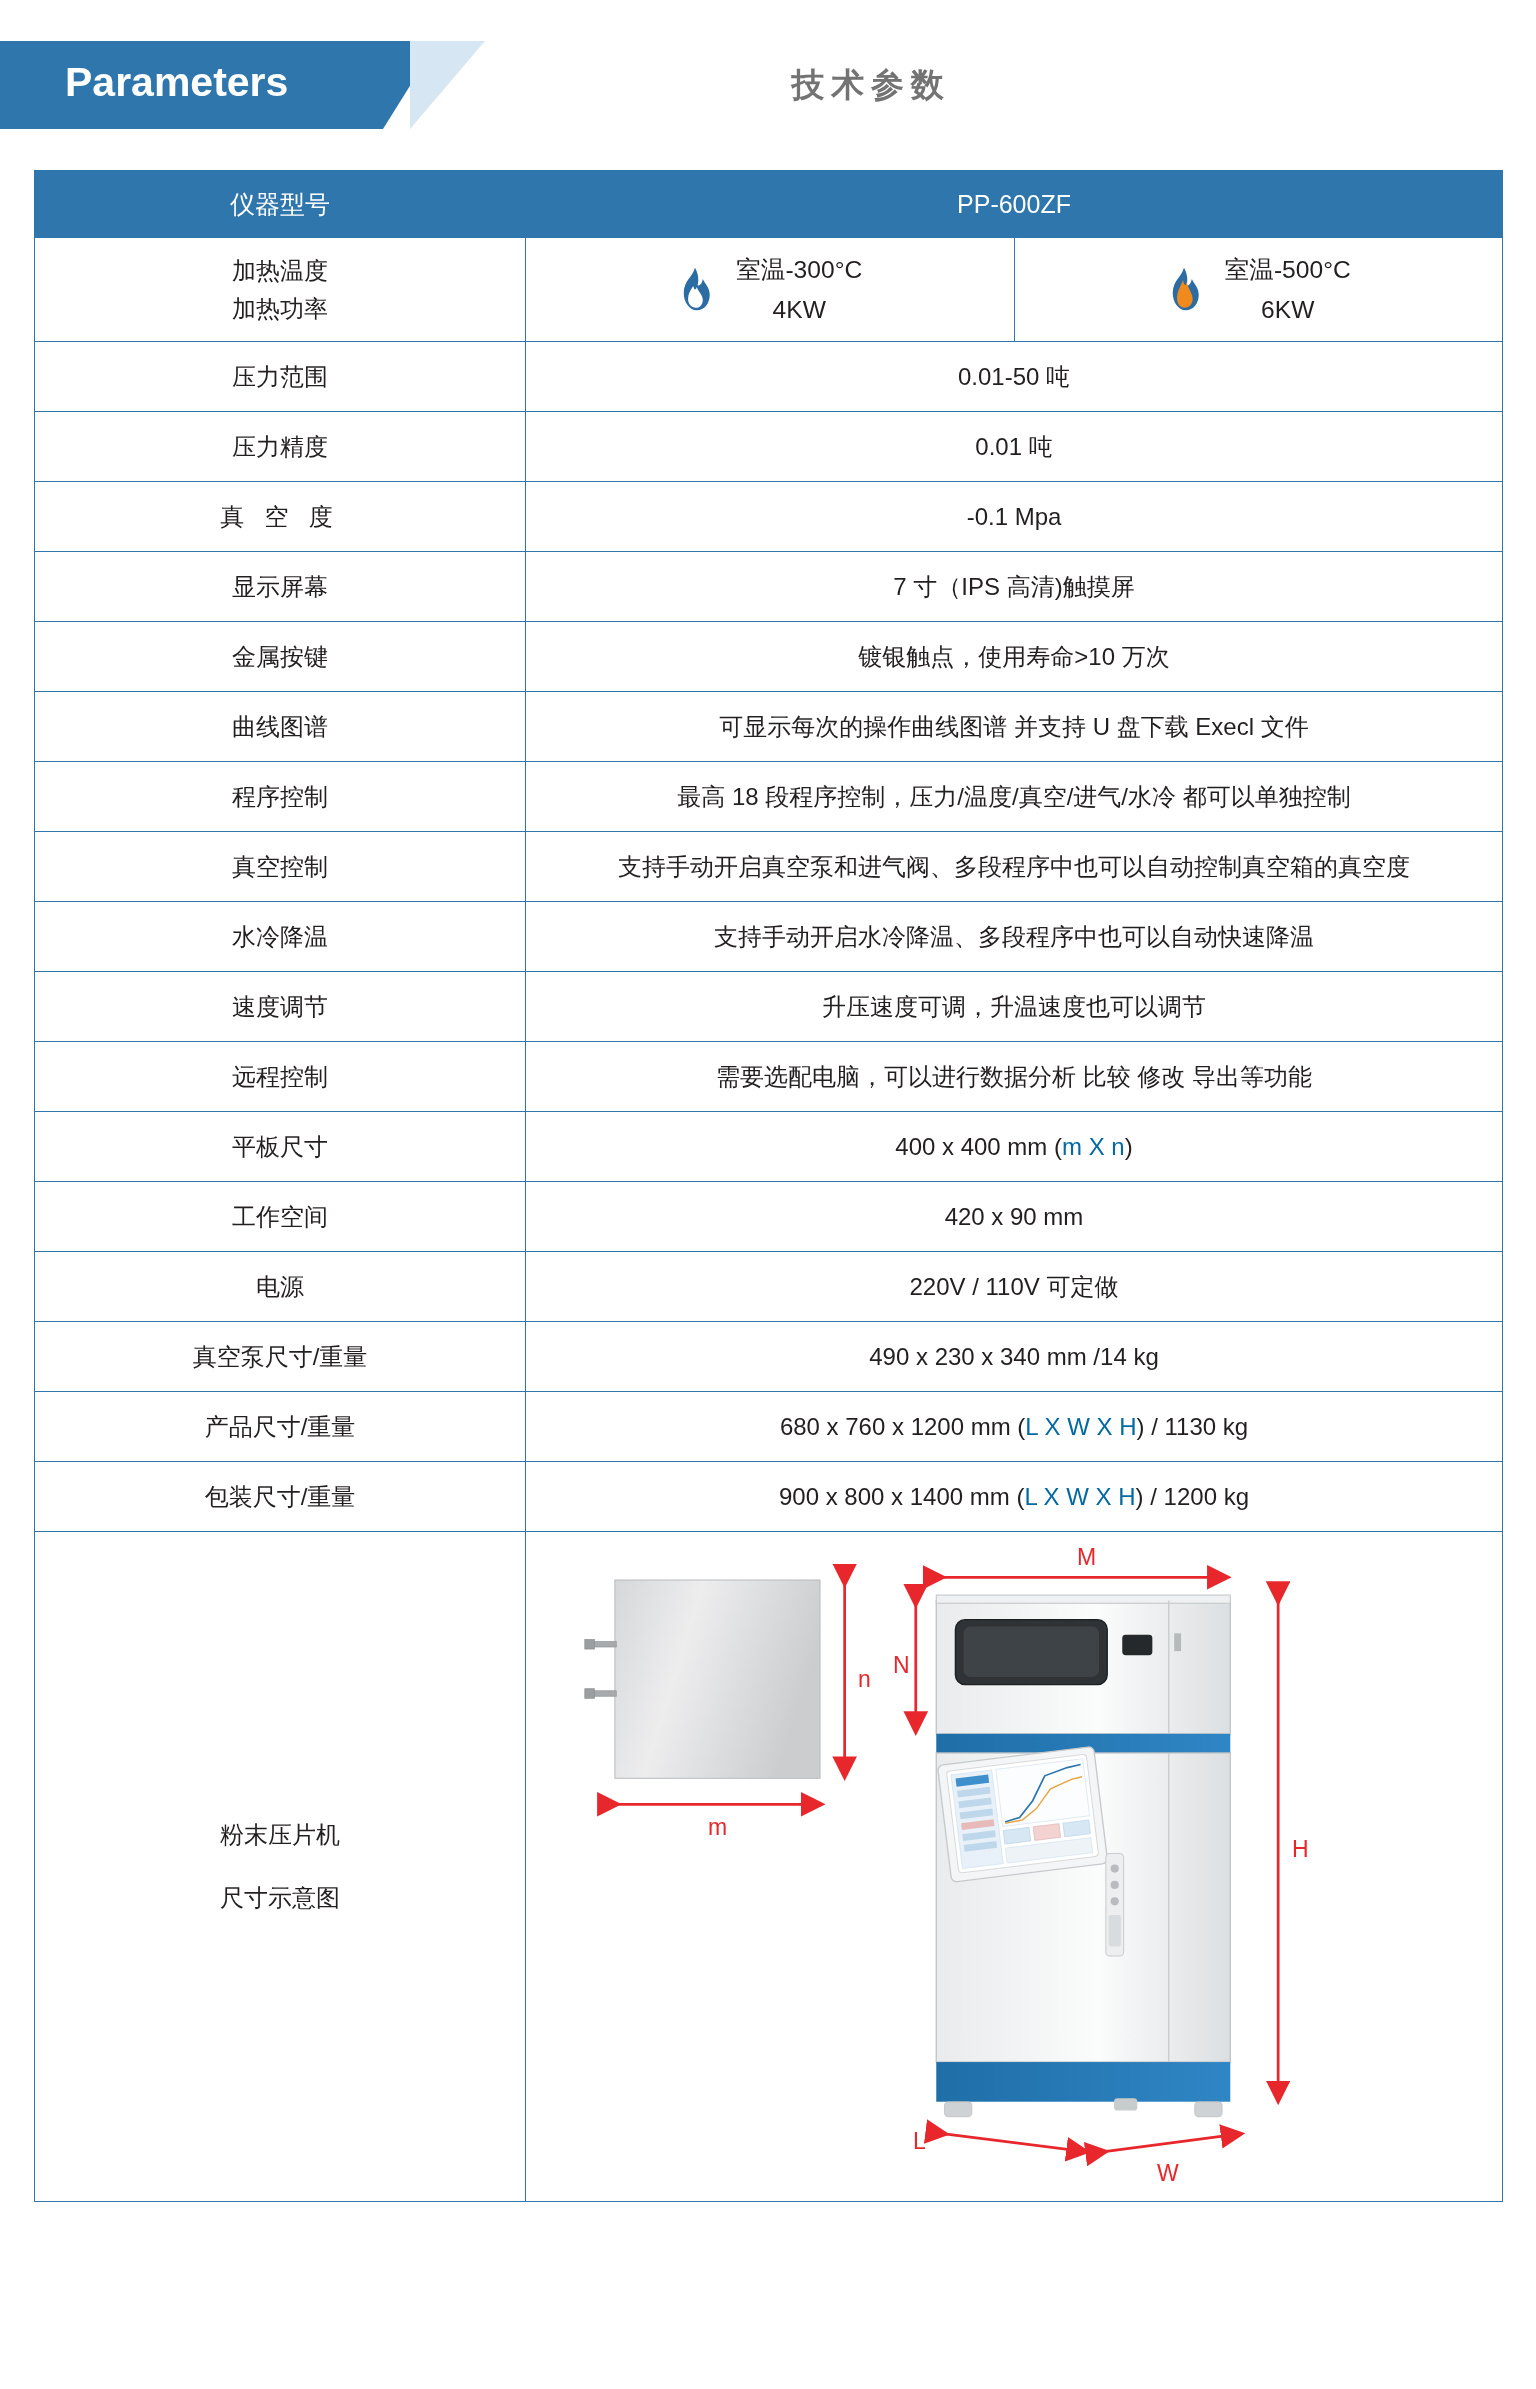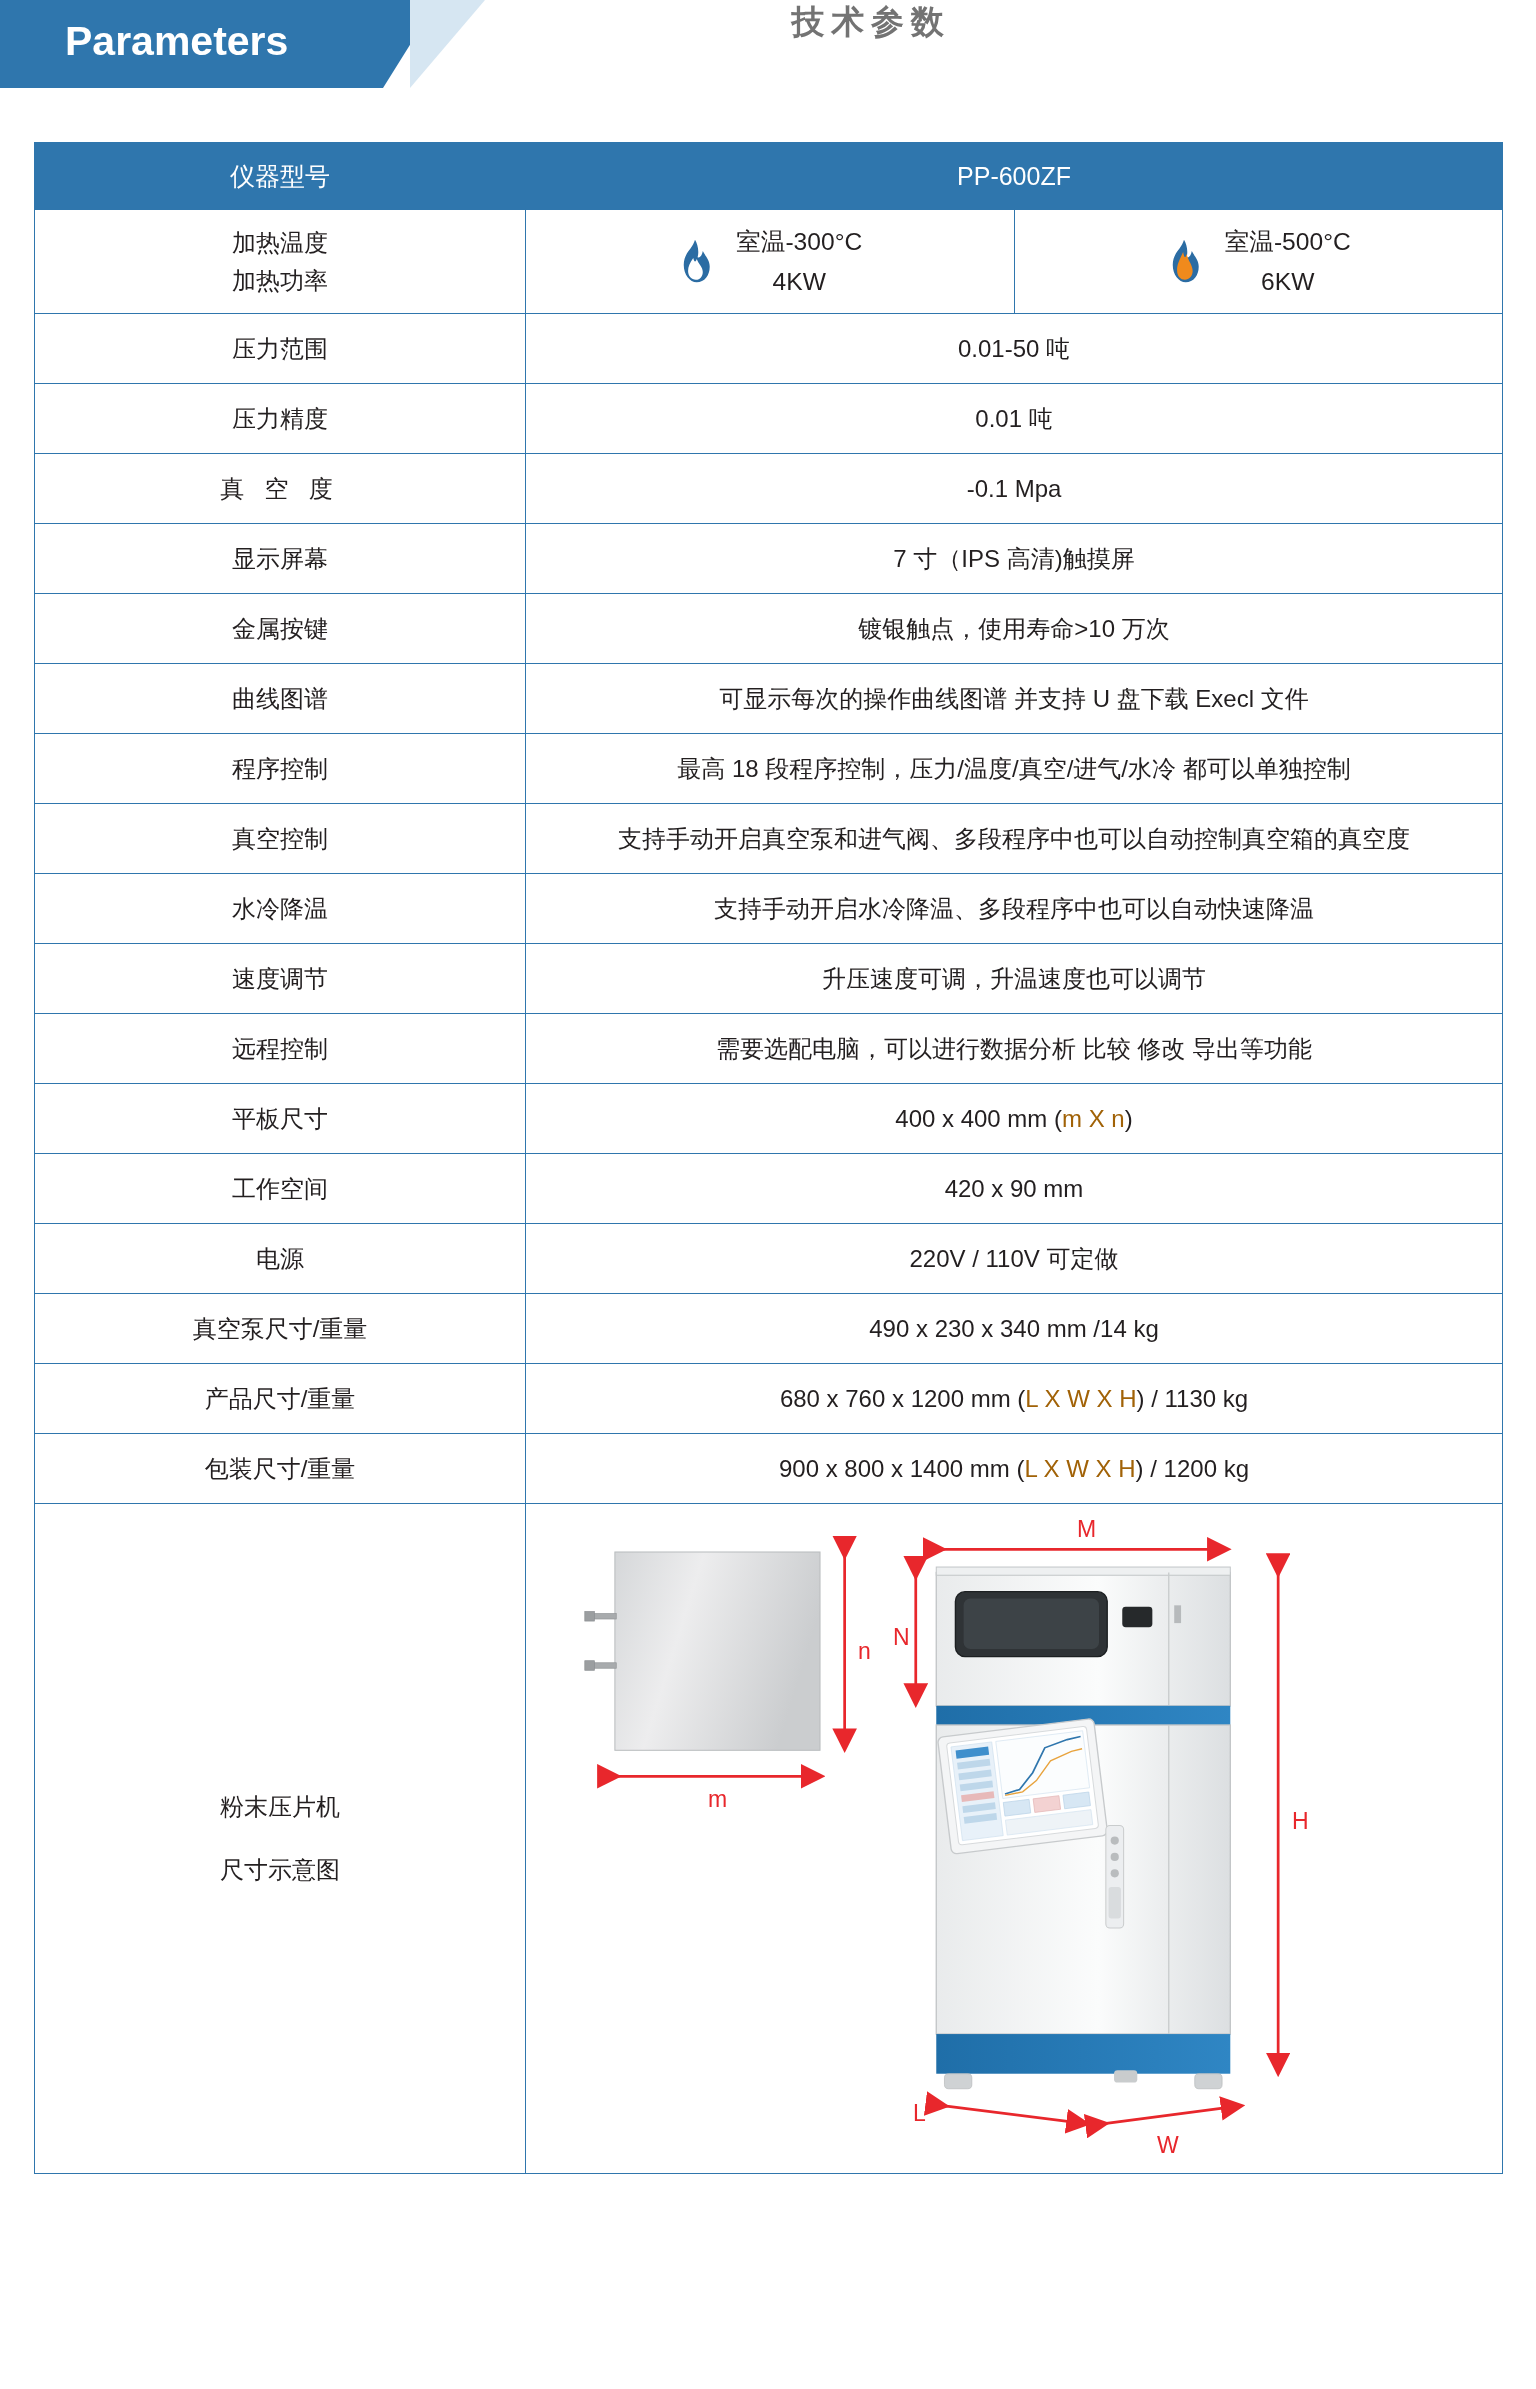--- a/index.html
+++ b/index.html
@@ -7,23 +7,23 @@
   body {
     width: 1537px;
     background: #ffffff;
     font-family: "Liberation Sans", sans-serif;
     color: #231f20;
   }
 
   
   .header {
     position: relative;
-    height: 142px;
+    height: 170px;
     display: flex;
-    align-items: flex-start;
+    align-items: center;
   }
   .header-tab-wrap {
     position: relative;
     width: 506px;
     height: 88px;
     overflow: hidden;
     background: transparent;
   }
   .tab-blue {
     position: absolute;
@@ -104,21 +104,21 @@
     display: flex;
     align-items: center;
     justify-content: center;
     gap: 23px;
   }
   .heat-half + .heat-half { border-left: 1.4px solid #2f76ad; }
   .heat-txt { line-height: 1.6; font-size: 24.6px; text-align: center; }
   .flame { width: 36px; height: 45px; display: block; }
 
   .val-cell { font-size: 24.6px; }
-  .red { color: #a16207; }
+  .red { color: #0369a1; }
 
   
   .diagram-row td { height: 670px; }
   .diagram-label {
     font-size: 24.6px;
     line-height: 2.6;
   }
   .diagram-cell { position: relative; padding: 0; }
   .diagram-inner {
     position: relative;

